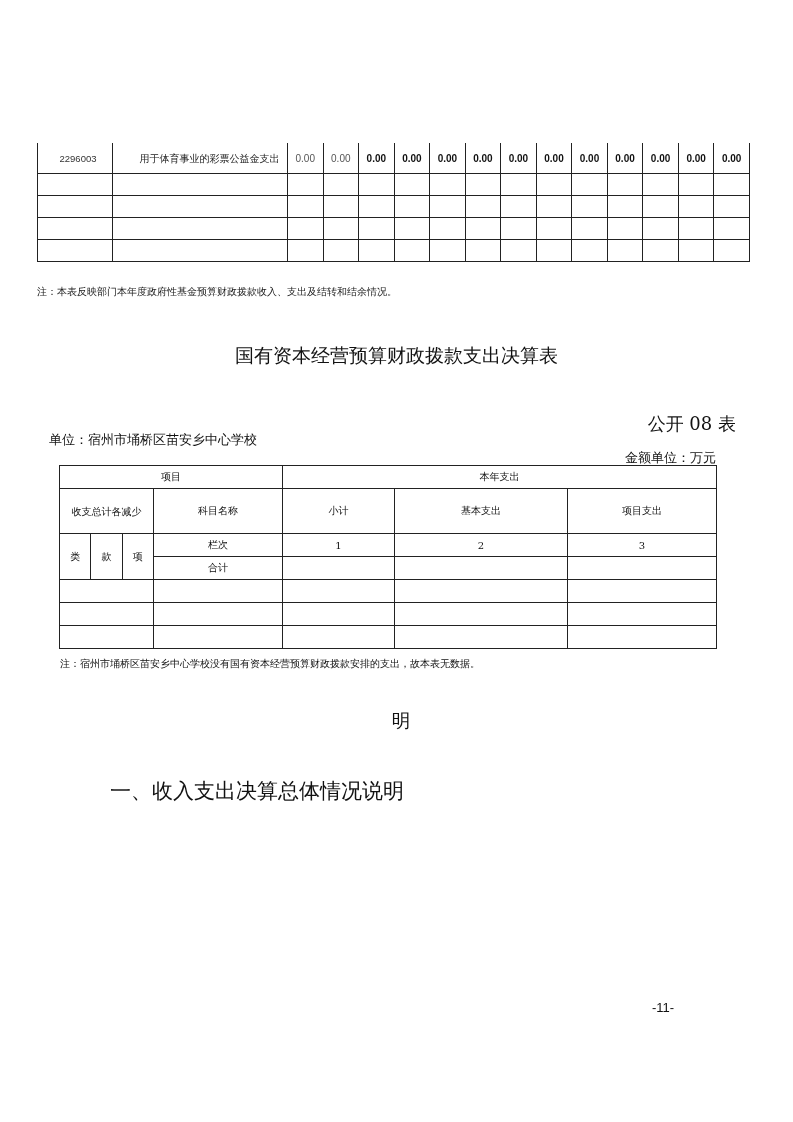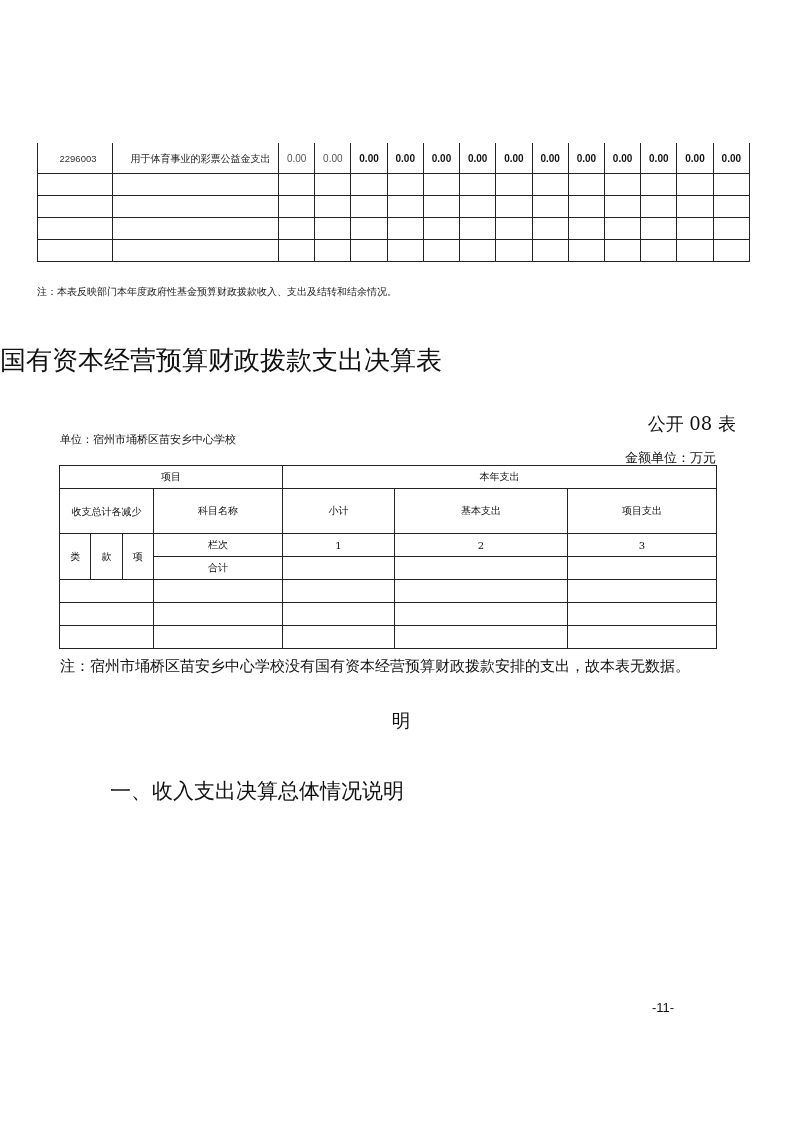--- a/index.html
+++ b/index.html
@@ -4,34 +4,34 @@
 <style>
   html, body { margin:0; padding:0; background:#fff; }
   body { width:793px; height:1122px; position:relative; overflow:hidden; font-family:"DejaVu Serif","Liberation Serif",serif; color:#111; }
   .abs { position:absolute; }
   table { border-collapse:collapse; position:absolute; }
   td { border:1.5px solid #222; padding:0; text-align:center; vertical-align:middle; }
   #t1 { left:37px; top:143px; width:713px; font-family:"Liberation Sans","DejaVu Sans",sans-serif; font-size:10px; }
   #t1 td { height:21px; }
   #t1 tr.first td { height:30px; }
   #t1 td.code { text-align:left; padding-left:6px; font-size:9.5px; color:#333; }
-  #t1 td.name { text-align:left; padding-left:10px; font-size:10px; line-height:11px; color:#222; }
+  #t1 td.name { text-align:left; padding-left:19px; font-size:10px; line-height:11px; color:#222; }
   #t1 td.light { color:#555; font-weight:normal; }
   #t1 td.bold { font-weight:bold; }
   #t1 { border-top:none; }
   #t1 tr.first td { border-top:none;text-align:center; }
   .note1 { left:37px; top:285px; font-family:"Liberation Sans","DejaVu Sans",sans-serif; font-size:10px; color:#222; }
-  .title2 { left:0; width:793px; top:343px; font-family:"DejaVu Sans","Liberation Sans",sans-serif; font-size:26px; color:#111; }
+  .title2 { left:0; width:793px; top:343px; text-align:center; font-family:"DejaVu Sans","Liberation Sans",sans-serif; font-size:19px; color:#111; }
   .form-no { right:57px; top:412px; font-size:18px; }
-  .unit { left:60px; top:431px; font-size:11px; line-height:17px; width:215px; }
+  .unit { left:49px; top:431px; font-size:13px; line-height:17px; width:215px; }
   .money { right:77px; top:449px; font-size:13px; }
   #t2 { left:59px; top:465px; width:658px; font-size:10px; }
   #t2 td { border:1.5px solid #222; height:22px; }
   #t2 tr.h2 td { height:44px; }
-  .note2 { left:60px; top:657px; font-size:15px; }
+  .note2 { left:60px; top:657px; font-size:10px; }
   .sec3 { left:66px; top:703px; width:670px; font-family:"DejaVu Sans","Liberation Sans",sans-serif; font-size:18.5px; line-height:36px; }
   .sec3 .l2 { text-align:center; display:block; }
   .h1 { left:110px; top:777px; font-family:"DejaVu Sans","Liberation Sans",sans-serif; font-size:21px; }
   .para { left:66px; top:813px; width:660px; font-size:19px; line-height:37px; letter-spacing:0.6px; }
   .para .indent { padding-left:38px; }
   .pageno { left:652px; top:1000px; font-family:"Liberation Sans",sans-serif; font-size:13px; }
 </style>
 </head>
 <body>
 

